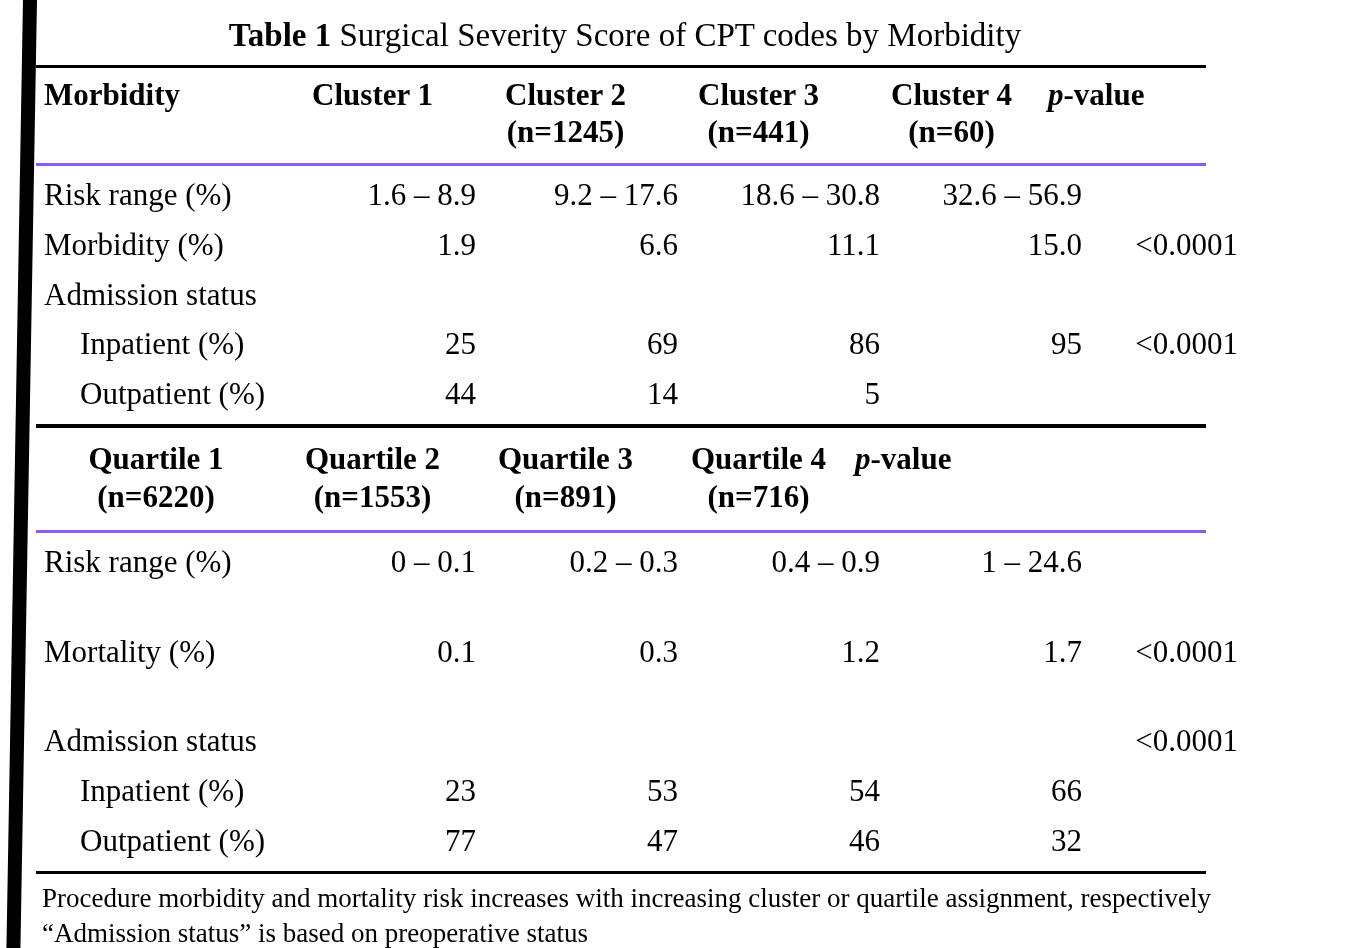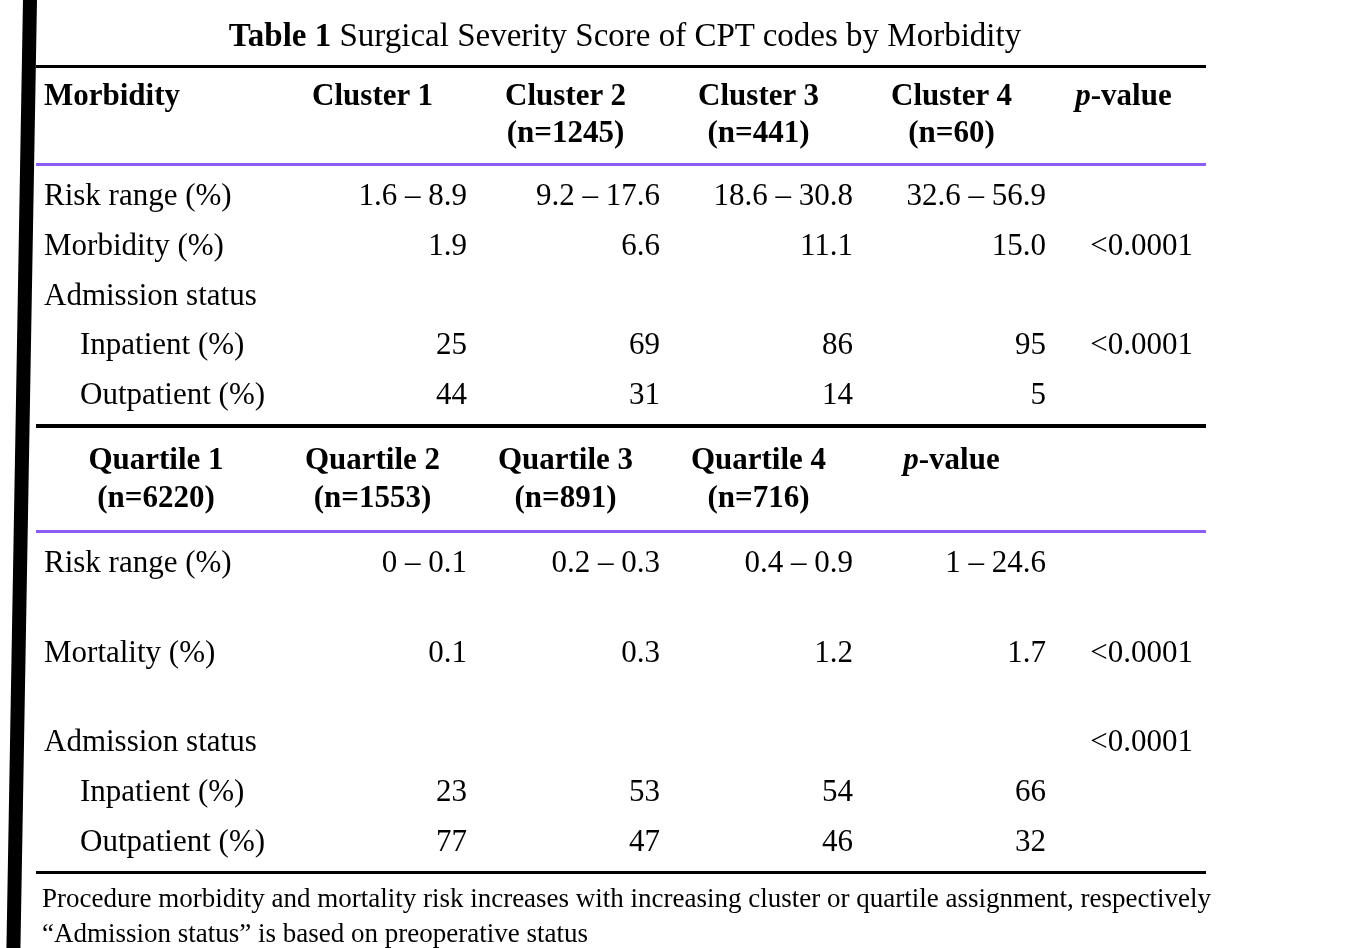--- a/index.html
+++ b/index.html
@@ -15,23 +15,23 @@
   .content{position:absolute;left:36px;top:8px;width:1170px;}
   .title{font-size:33px;line-height:1.2;padding:8px 0 9px 8px;text-align:center;}
   .title .b{font-weight:bold;}
   .grid{display:grid;grid-template-columns:240px 193px 193px 193px 193px 151px;}
   .hdr{border-bottom:3px solid #8b5cf6;font-weight:bold;font-size:31px;line-height:1.22;
        padding:8px 0 12px 0;align-items:start;}
   .hdr1{border-top:3px solid #000;}
   .hdr2{border-top:4px solid #000;padding-top:12px;padding-bottom:14px;}
   .hcell{text-align:center;}
   .hlabel{text-align:left;padding-left:8px;}
-  .hp{text-align:center;}
+  .hp{text-align:left;}
   .i{font-style:italic;}
-  .row{font-size:31px;line-height:1.15;padding:7px 0;}
+  .row{font-size:31px;line-height:1.15;padding:7px 0;gap:9px;}
   .lbl{text-align:left;padding-left:8px;white-space:nowrap;}
   .lbl.indent{padding-left:44px;}
   .val{text-align:right;padding-right:2px;white-space:nowrap;}
   .pval{text-align:right;padding-right:6px;white-space:nowrap;}
   .gap-below{padding-bottom:47px;}
   .rows-block{padding:4px 0 6px 0;}
   .footnotes{border-top:3px solid #000;padding:7px 0 0 6px;font-size:27px;line-height:1.28;}
   .fn{white-space:nowrap;}
 </style>
 </head>
@@ -96,21 +96,20 @@
       <div class="lbl indent">Inpatient (%)</div>
       <div class="val">25</div>
       <div class="val">69</div>
       <div class="val">86</div>
       <div class="val">95</div>
       <div class="pval">&lt;0.0001</div>
     </div>
     <div class="grid row">
       <div class="lbl indent">Outpatient (%)</div>
       <div class="val">44</div>
-      <div class="val">31</div>
       <div class="val">14</div>
       <div class="val">5</div>
       <div class="pval"></div>
     </div>
   </div>
 
   <div class="grid hdr hdr2">
     <div class="hcell">
       <div>Quartile 1</div>
       <div>(n=6220)</div>

